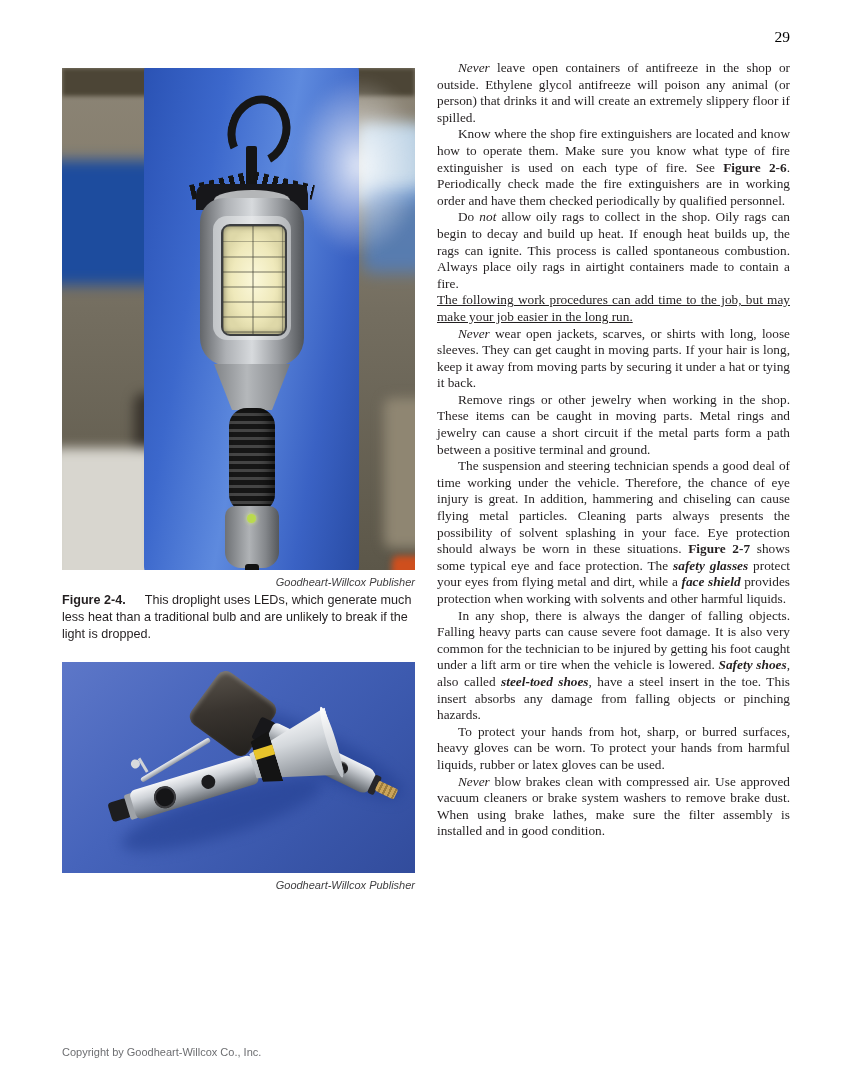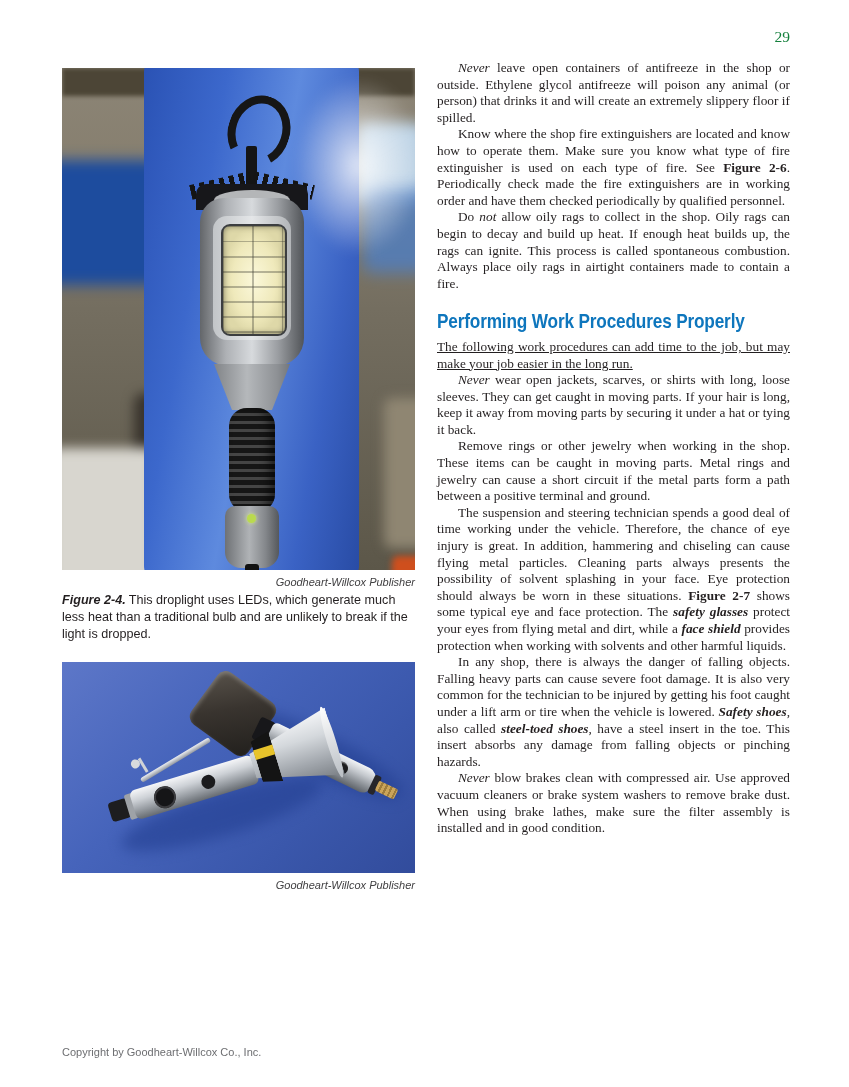--- a/index.html
+++ b/index.html
@@ -2,29 +2,29 @@
 <html><head>
 <meta charset="utf-8">
 <style>
   html,body{margin:0;padding:0;background:#e8e8e8;}
   .page{position:relative;width:849px;height:1087px;background:#ffffff;overflow:hidden;
         font-family:"Liberation Serif",serif;color:#231f20;}
 
   
   .hdr{position:absolute;top:28px;left:62px;font-size:15.5px;color:#2b2727;}
   .hdr .chap{margin-right:17px;}
-  .pagenum{position:absolute;top:28px;right:59px;font-size:15.5px;color:#15803d;}
+  .pagenum{position:absolute;top:28px;right:59px;font-size:15.5px;color:#000000;}
 
   
   .photo{position:absolute;left:62px;width:353px;overflow:hidden;}
   .credit{position:absolute;left:62px;width:353px;text-align:right;
           font-family:"Liberation Sans",sans-serif;font-style:italic;font-size:11px;color:#414042;}
   .caption{position:absolute;left:62px;width:353px;margin:0;
            font-family:"Liberation Sans",sans-serif;font-size:12.6px;line-height:17px;color:#231f20;}
-  .cap-label{font-weight:bold;margin-right:3px;font-style:italic;}
+  .cap-label{font-weight:bold;margin-right:19px;}
 
   
   .photo1{top:68px;height:502px;background:linear-gradient(180deg,#8c8576 0%,#867e6e 22%,#746e60 48%,#5c5749 100%);}
   .p1-blob{position:absolute;}
   .p1-topstrip{top:0;left:0;width:100%;height:28px;background:#4c4536;filter:blur(2px);}
   .p1-navy-left{top:92px;left:-20px;width:180px;height:125px;background:#1d4c9e;border-radius:12px;filter:blur(7px);}
   .p1-sky-right{top:55px;left:295px;width:70px;height:80px;background:#b9d0e4;border-radius:10px;filter:blur(7px);}
   .p1-navy-right{top:120px;left:300px;width:70px;height:85px;background:#4f7ec2;border-radius:10px;filter:blur(8px);opacity:.8;}
   .p1-car-dark{top:325px;left:72px;width:80px;height:250px;background:#39342d;border-radius:10px;filter:blur(6px);}
   .p1-car-white{top:380px;left:-12px;width:105px;height:185px;background:#d8d6cf;border-radius:8px;filter:blur(6px);}
@@ -196,27 +196,25 @@
     </div>
   </div>
 
   <div class="credit" style="top:879px;">Goodheart-Willcox Publisher</div>
 
   <div class="rcol">
     <p><span class="italic">Never</span><span> leave open containers of antifreeze in the shop or outside. Ethylene glycol antifreeze will poison any animal (or person) that drinks it and will create an extremely slippery floor if spilled.</span></p>
     <p><span>Know where the shop fire extinguishers are located and know how to operate them. Make sure you know what type of fire extinguisher is used on each type of fire. See </span><span class="bold">Figure 2-6</span><span>. Periodically check made the fire extinguishers are in working order and have them checked periodically by qualified personnel.</span></p>
     <p><span>Do </span><span class="italic">not</span><span> allow oily rags to collect in the shop. Oily rags can begin to decay and build up heat. If enough heat builds up, the rags can ignite. This process is called spontaneous combustion. Always place oily rags in airtight containers made to contain a fire.</span></p>
 
-    <h2 class="sect">
-      <span class="squeeze">Performing Work Procedures Properly</span>
-    </h2>
 
     <p class="noindent"><span>The following work procedures can add time to the job, but may make your job easier in the long run.</span></p>
     <p><span class="italic">Never</span><span> wear open jackets, scarves, or shirts with long, loose sleeves. They can get caught in moving parts. If your hair is long, keep it away from moving parts by securing it under a hat or tying it back.</span></p>
     <p><span>Remove rings or other jewelry when working in the shop. These items can be caught in moving parts. Metal rings and jewelry can cause a short circuit if the metal parts form a path between a positive terminal and ground.</span></p>
     <p><span>The suspension and steering technician spends a good deal of time working under the vehicle. Therefore, the chance of eye injury is great. In addition, hammering and chiseling can cause flying metal particles. Cleaning parts always presents the possibility of solvent splashing in your face. Eye protection should always be worn in these situations. </span><span class="bold">Figure 2-7</span><span> shows some typical eye and face protection. The </span><span class="bold-italic">safety glasses</span><span> protect your eyes from flying metal and dirt, while a </span><span class="bold-italic">face shield</span><span> provides protection when working with solvents and other harmful liquids.</span></p>
     <p><span>In any shop, there is always the danger of falling objects. Falling heavy parts can cause severe foot damage. It is also very common for the technician to be injured by getting his foot caught under a lift arm or tire when the vehicle is lowered. </span><span class="bold-italic">Safety shoes</span><span>, also called </span><span class="bold-italic">steel-toed shoes</span><span>, have a steel insert in the toe. This insert absorbs any damage from falling objects or pinching hazards.</span></p>
+    <p><span>To protect your hands from hot, sharp, or burred surfaces, heavy gloves can be worn. To protect your hands from harmful liquids, rubber or latex gloves can be used.</span></p>
     <p><span class="italic">Never</span><span> blow brakes clean with compressed air. Use approved vacuum cleaners or brake system washers to remove brake dust. When using brake lathes, make sure the filter assembly is installed and in good condition.</span></p>
   </div>
 
   <div class="footer">Copyright by Goodheart-Willcox Co., Inc.</div>
 
 </div>
 
 </body></html>

